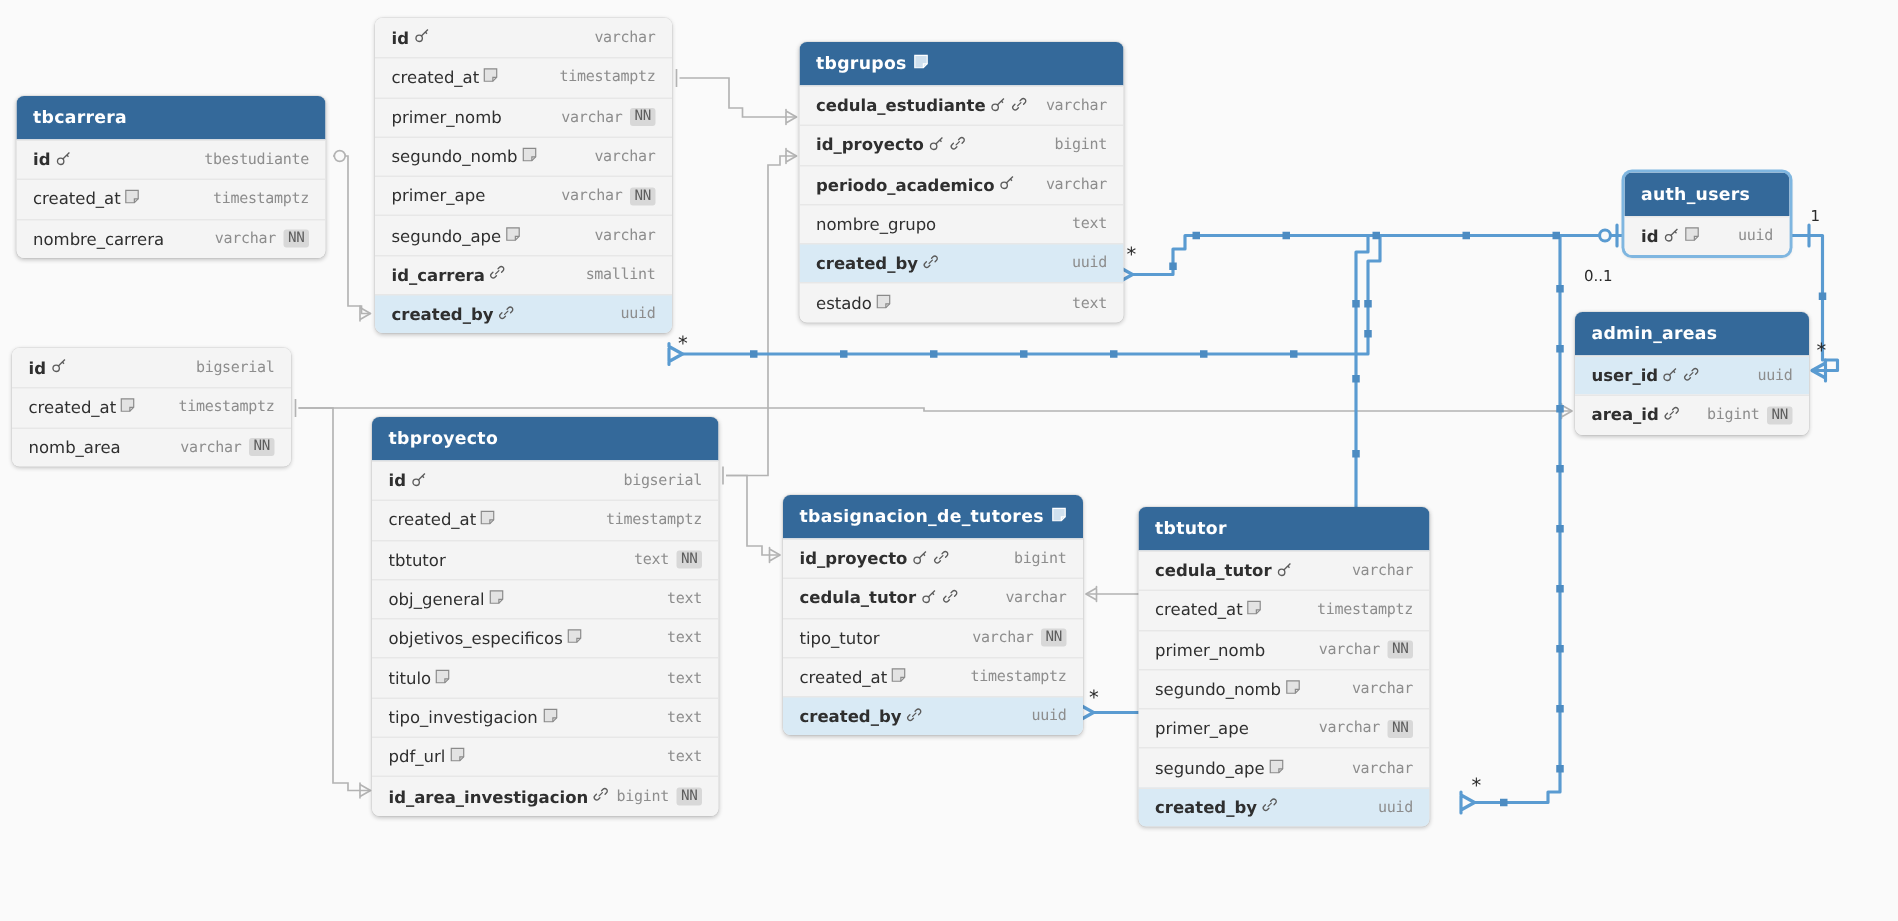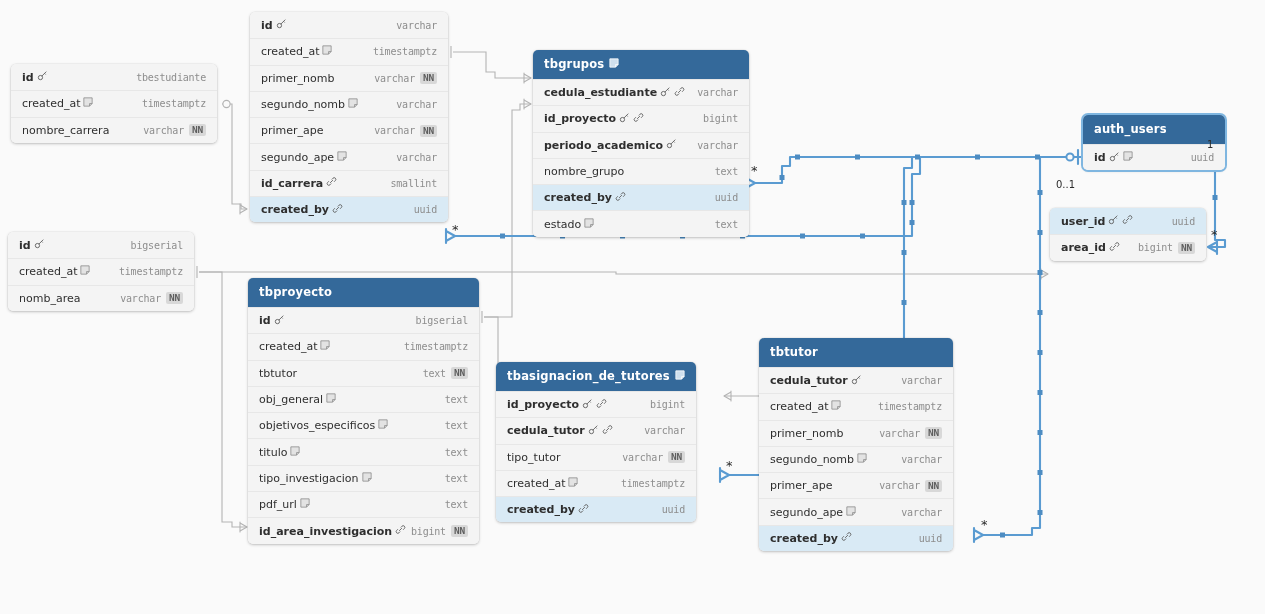--- a/index.html
+++ b/index.html
@@ -70,21 +70,21 @@
     color: #8d8d8d;
     letter-spacing: -0.2px;
   }
   .nn {
     background: #d8d8d8;
     color: #5e5e5e;
     border-radius: 2px;
     padding: 0px 3px 1px 3px;
     font-size: 9.5px;
     font-family: "DejaVu Sans Mono", "Liberation Mono", monospace;
-    font-weight: bold;
+    font-weight: normal;
   }
   .ic { display: inline-block; vertical-align: middle; }
   .card-lbl {
     position: absolute;
     font-family: "DejaVu Sans", "Liberation Sans", sans-serif;
     font-size: 10px;
     color: #2b2b2b;
     z-index: 6;
     white-space: nowrap;
   }
@@ -188,20 +188,23 @@
       <path d="M 1208 247 L 1217 242 M 1208 247 L 1217 252 M 1217 240 L 1217 254"></path>
 
       <path d="M 1078 150 L 1078 164" stroke="#5a9bd1"></path>
       <path d="M 1206 150 L 1206 164" stroke="#5a9bd1"></path>
       <circle cx="1070" cy="157" r="3.6" fill="#fafafa" stroke="#5a9bd1" stroke-width="2"></circle>
     </g>
   </svg>
 
   <div id="tables-layer">
       <div class="table" style="left: 11px; top: 64px; width: 206px;">
+        <div class="thead">
+          <span>tbcarrera</span>
+        </div>
         <div class="row">
           <div class="fname key">
             <span>id</span>
             <span class="ic"><svg width="11" height="11" viewBox="0 0 16 16">
                 <g fill="none" stroke="#5c5c5c" stroke-width="1.3">
                   <circle cx="5" cy="11" r="3.1"></circle>
                   <path d="M7.1 8.8 L13.5 2.4"></path>
                   <path d="M11 4.9 L12.6 6.5"></path>
                 </g>
               </svg></span>
@@ -326,21 +329,21 @@
                   <path d="M8.8 4.6 L10.2 3.2 a2.4 2.4 0 0 1 3.4 3.4 L12.2 8"></path>
                   <path d="M7.2 11.4 L5.8 12.8 a2.4 2.4 0 0 1 -3.4 -3.4 L3.8 8"></path>
                 </g>
               </svg></span>
           </div>
           <div class="ftype">
             <span>uuid</span>
           </div>
         </div>
       </div>
-      <div class="table" style="left: 533px; top: 50px; width: 216px;">
+      <div class="table" style="left: 533px; top: 28px; width: 216px;">
         <div class="thead">
           <span>tbgrupos</span>
           <span class="ic"><svg width="10" height="10" viewBox="0 0 14 14">
               <path d="M1.2 1.2 H12.8 V9.2 L9.2 12.8 H1.2 Z" fill="#cfe0ee" stroke="#ffffff" stroke-width="1.1"></path>
               <path d="M12.8 9.2 H9.2 V12.8" fill="none" stroke="#ffffff" stroke-width="1.1"></path>
             </svg></span>
         </div>
         <div class="row">
           <div class="fname key">
             <span>cedula_estudiante</span>
@@ -584,21 +587,21 @@
                   <path d="M7.2 11.4 L5.8 12.8 a2.4 2.4 0 0 1 -3.4 -3.4 L3.8 8"></path>
                 </g>
               </svg></span>
           </div>
           <div class="ftype">
             <span>bigint</span>
             <span class="nn">NN</span>
           </div>
         </div>
       </div>
-      <div class="table" style="left: 496px; top: 330px; width: 200px; margin-top: 32px;">
+      <div class="table" style="left: 522px; top: 330px; width: 200px;">
         <div class="thead">
           <span>tbasignacion_de_tutores</span>
           <span class="ic"><svg width="10" height="10" viewBox="0 0 14 14">
               <path d="M1.2 1.2 H12.8 V9.2 L9.2 12.8 H1.2 Z" fill="#cfe0ee" stroke="#ffffff" stroke-width="1.1"></path>
               <path d="M12.8 9.2 H9.2 V12.8" fill="none" stroke="#ffffff" stroke-width="1.1"></path>
             </svg></span>
         </div>
         <div class="row">
           <div class="fname key">
             <span>id_proyecto</span>
@@ -762,21 +765,21 @@
                   <path d="M8.8 4.6 L10.2 3.2 a2.4 2.4 0 0 1 3.4 3.4 L12.2 8"></path>
                   <path d="M7.2 11.4 L5.8 12.8 a2.4 2.4 0 0 1 -3.4 -3.4 L3.8 8"></path>
                 </g>
               </svg></span>
           </div>
           <div class="ftype">
             <span>uuid</span>
           </div>
         </div>
       </div>
-      <div class="table selected" style="left: 1083px; top: 115px; width: 142px;">
+      <div class="table selected" style="left: 1083px; top: 115px; width: 110px;">
         <div class="thead">
           <span>auth_users</span>
         </div>
         <div class="row">
           <div class="fname key">
             <span>id</span>
             <span class="ic"><svg width="11" height="11" viewBox="0 0 16 16">
                 <g fill="none" stroke="#5c5c5c" stroke-width="1.3">
                   <circle cx="5" cy="11" r="3.1"></circle>
                   <path d="M7.1 8.8 L13.5 2.4"></path>
@@ -787,20 +790,23 @@
                 <path d="M1.2 1.2 H12.8 V9.2 L9.2 12.8 H1.2 Z" fill="#e3e3e3" stroke="#8a8a8a" stroke-width="1.1"></path>
                 <path d="M12.8 9.2 H9.2 V12.8" fill="none" stroke="#8a8a8a" stroke-width="1.1"></path>
               </svg></span>
           </div>
           <div class="ftype">
             <span>uuid</span>
           </div>
         </div>
       </div>
       <div class="table" style="left: 1050px; top: 208px; width: 156px;">
+        <div class="thead">
+          <span>admin_areas</span>
+        </div>
         <div class="row hl">
           <div class="fname key">
             <span>user_id</span>
             <span class="ic"><svg width="11" height="11" viewBox="0 0 16 16">
                 <g fill="none" stroke="#5c5c5c" stroke-width="1.3">
                   <circle cx="5" cy="11" r="3.1"></circle>
                   <path d="M7.1 8.8 L13.5 2.4"></path>
                   <path d="M11 4.9 L12.6 6.5"></path>
                 </g>
               </svg></span>

